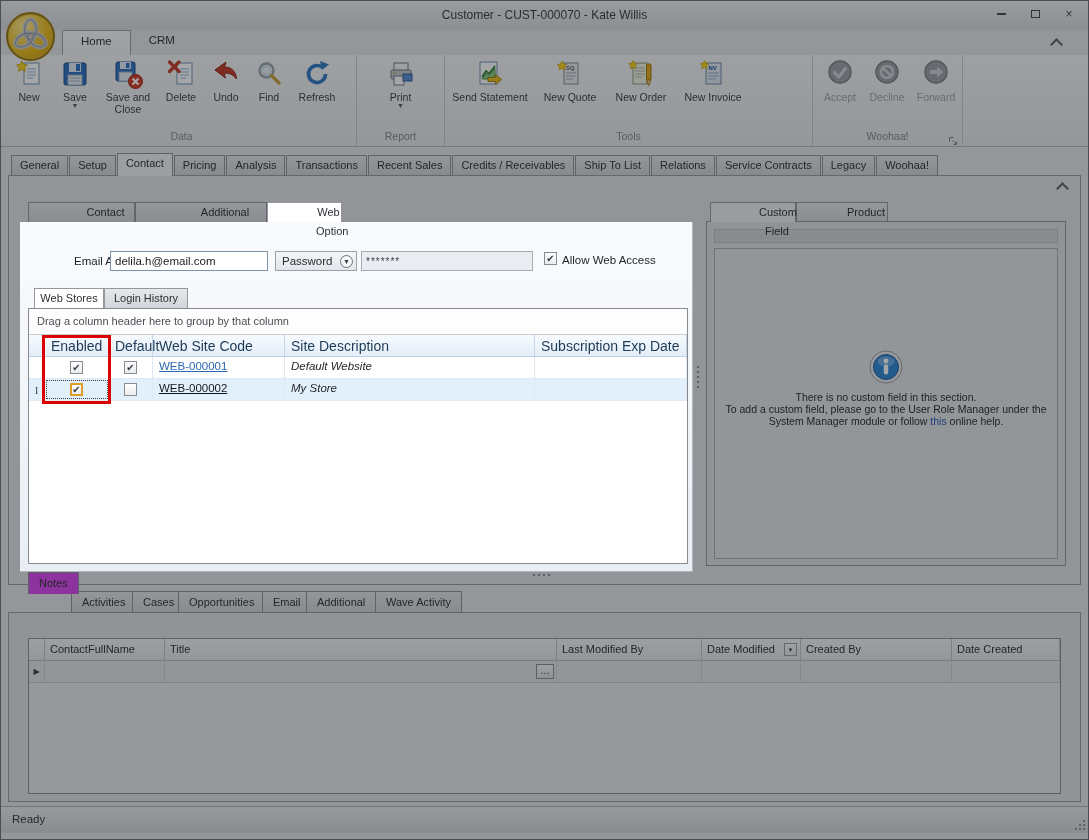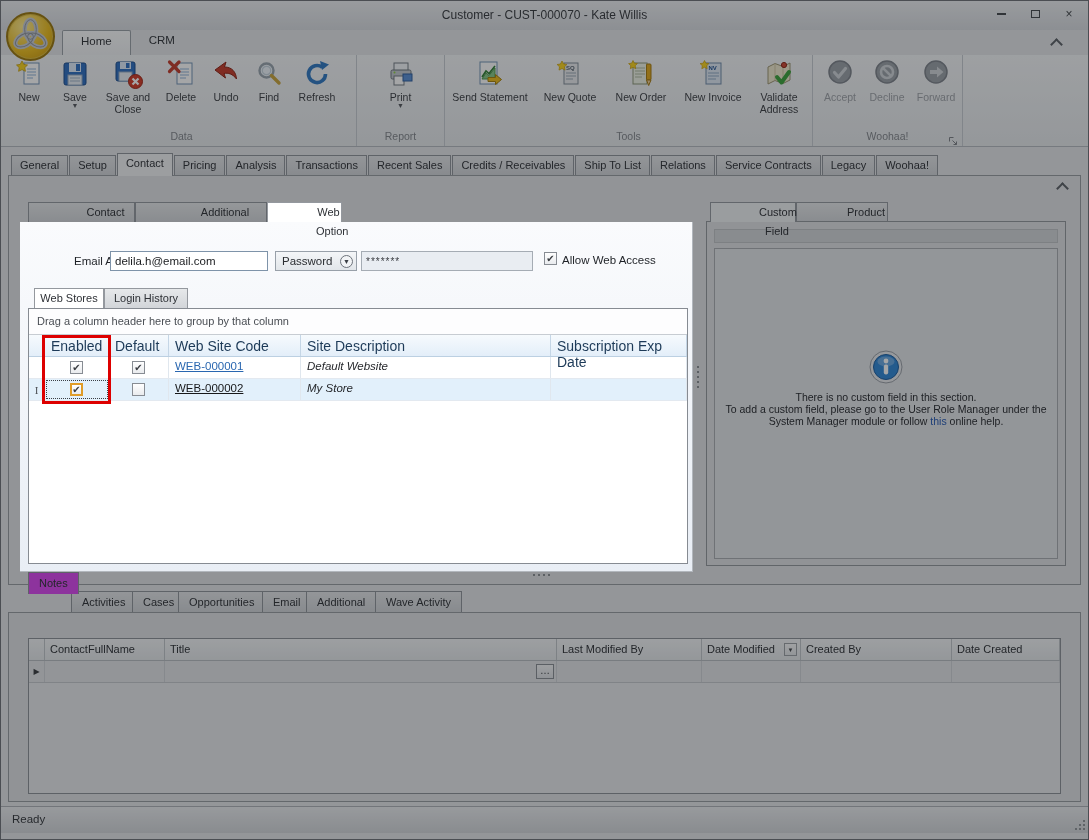--- a/index.html
+++ b/index.html
@@ -84,21 +84,21 @@
   .grid { position:absolute; left:8px; top:86px; width:660px; height:256px; background:#fff;
     border:1px solid #868b92; }
   .groupbar { height:26px; border-bottom:1px solid #c7ccd2; background:#fdfdfe; font-size:11px;
     color:#4a4e54; padding:6px 0 0 8px; }
   .ghead { display:flex; height:22px; background:linear-gradient(#f6fafd,#e3eef9);
     border-bottom:1px solid #bcd0e2; font-size:14px; color:#1d3a58; }
   .ghead .c { border-right:1px solid #c5d6e6; padding:3px 0 0 6px; }
   .grow { display:flex; height:22px; font-size:11.5px; color:#212428; border-bottom:1px solid #e3e9f0; }
   .grow .c { border-right:1px solid #e0e7ee; padding:3px 0 0 6px; overflow:hidden; }
   .c.ck { display:flex; align-items:center; justify-content:center; padding:0; }
-  .c0{width:16px;} .c1{width:64px;} .c2{width:60px;} .c3{width:132px;} .c4{width:250px;} .c5{flex:1;}
+  .c0{width:16px;} .c1{width:64px;} .c2{width:44px;} .c3{width:132px;} .c4{width:250px;} .c5{flex:1;}
   .grow.sel { background:#e2f0fb; }
   .link1 { color:#2a67b0; text-decoration:underline; }
   .link2 { color:#17181a; text-decoration:underline; }
   .ital { font-style:italic; color:#26282c; }
   .cb.focus { border:2px solid #e09c28; }
   .focuscell { outline:1px dotted #3c3f44; outline-offset:-2px; }
   .redbox { position:absolute; left:13px; top:26px; width:69px; height:69px;
     border:3px solid #dd0000; z-index:10; pointer-events:none; }
   .ibeam { font-family:"Liberation Serif",serif; font-size:11px; color:#4d5157; }
 
@@ -333,31 +333,20 @@
         <span class="ic">
             <svg width="30" height="30" viewBox="0 0 30 30">
               <rect x="8" y="4" width="15" height="21" fill="#dfe9f4" stroke="#6e89a8"></rect>
               <text x="10.5" y="11" font-size="6" font-weight="bold" fill="#1f4f8f" font-family="sans-serif">NV</text>
               <path d="M10 14h11M10 17h11M10 20h8" stroke="#8fa9c4" stroke-width="1.1" fill="none"></path>
               <path d="M6.5 1.5l1.4 2.7 3 .4-2.2 2.1.5 3-2.7-1.4-2.7 1.4.5-3-2.2-2.1 3-.4z" fill="#f8d21c" stroke="#c89e08" stroke-width=".7"></path>
             </svg>
           </span>
         <span>New Invoice</span>
       </div>
-      <div class="rbtn" style="width:60px">
-        <span class="ic">
-            <svg width="30" height="30" viewBox="0 0 30 30">
-              <path d="M4 8l7-3.5 8 3 7-3.5v17l-7 3.5-8-3-7 3.5z" fill="#efe8cd" stroke="#9c9472"></path>
-              <path d="M11 4.5v17M19 7.5v17" stroke="#cfc6a4" stroke-width="1"></path>
-              <circle cx="20" cy="6" r="2.6" fill="#cc4632" stroke="#8e2415"></circle>
-              <path d="M13 18l4.5 5.5L25 13" fill="none" stroke="#3aa23a" stroke-width="4" stroke-linecap="round" stroke-linejoin="round"></path>
-            </svg>
-          </span>
-        <span>Validate Address</span>
-      </div>
     </div>
     <div class="rgroup-lab">Tools</div>
   </div>
 
   <div class="rgroup" style="left:812px;width:150px;">
     <div class="rbtns" style="padding-left:4px">
       <div class="rbtn dis" style="width:46px">
         <span class="ic">
             <svg width="30" height="28" viewBox="0 0 30 28">
               <circle cx="15" cy="13" r="11" fill="#9aa0a7" stroke="#7c828a" stroke-width="1.5"></circle>

